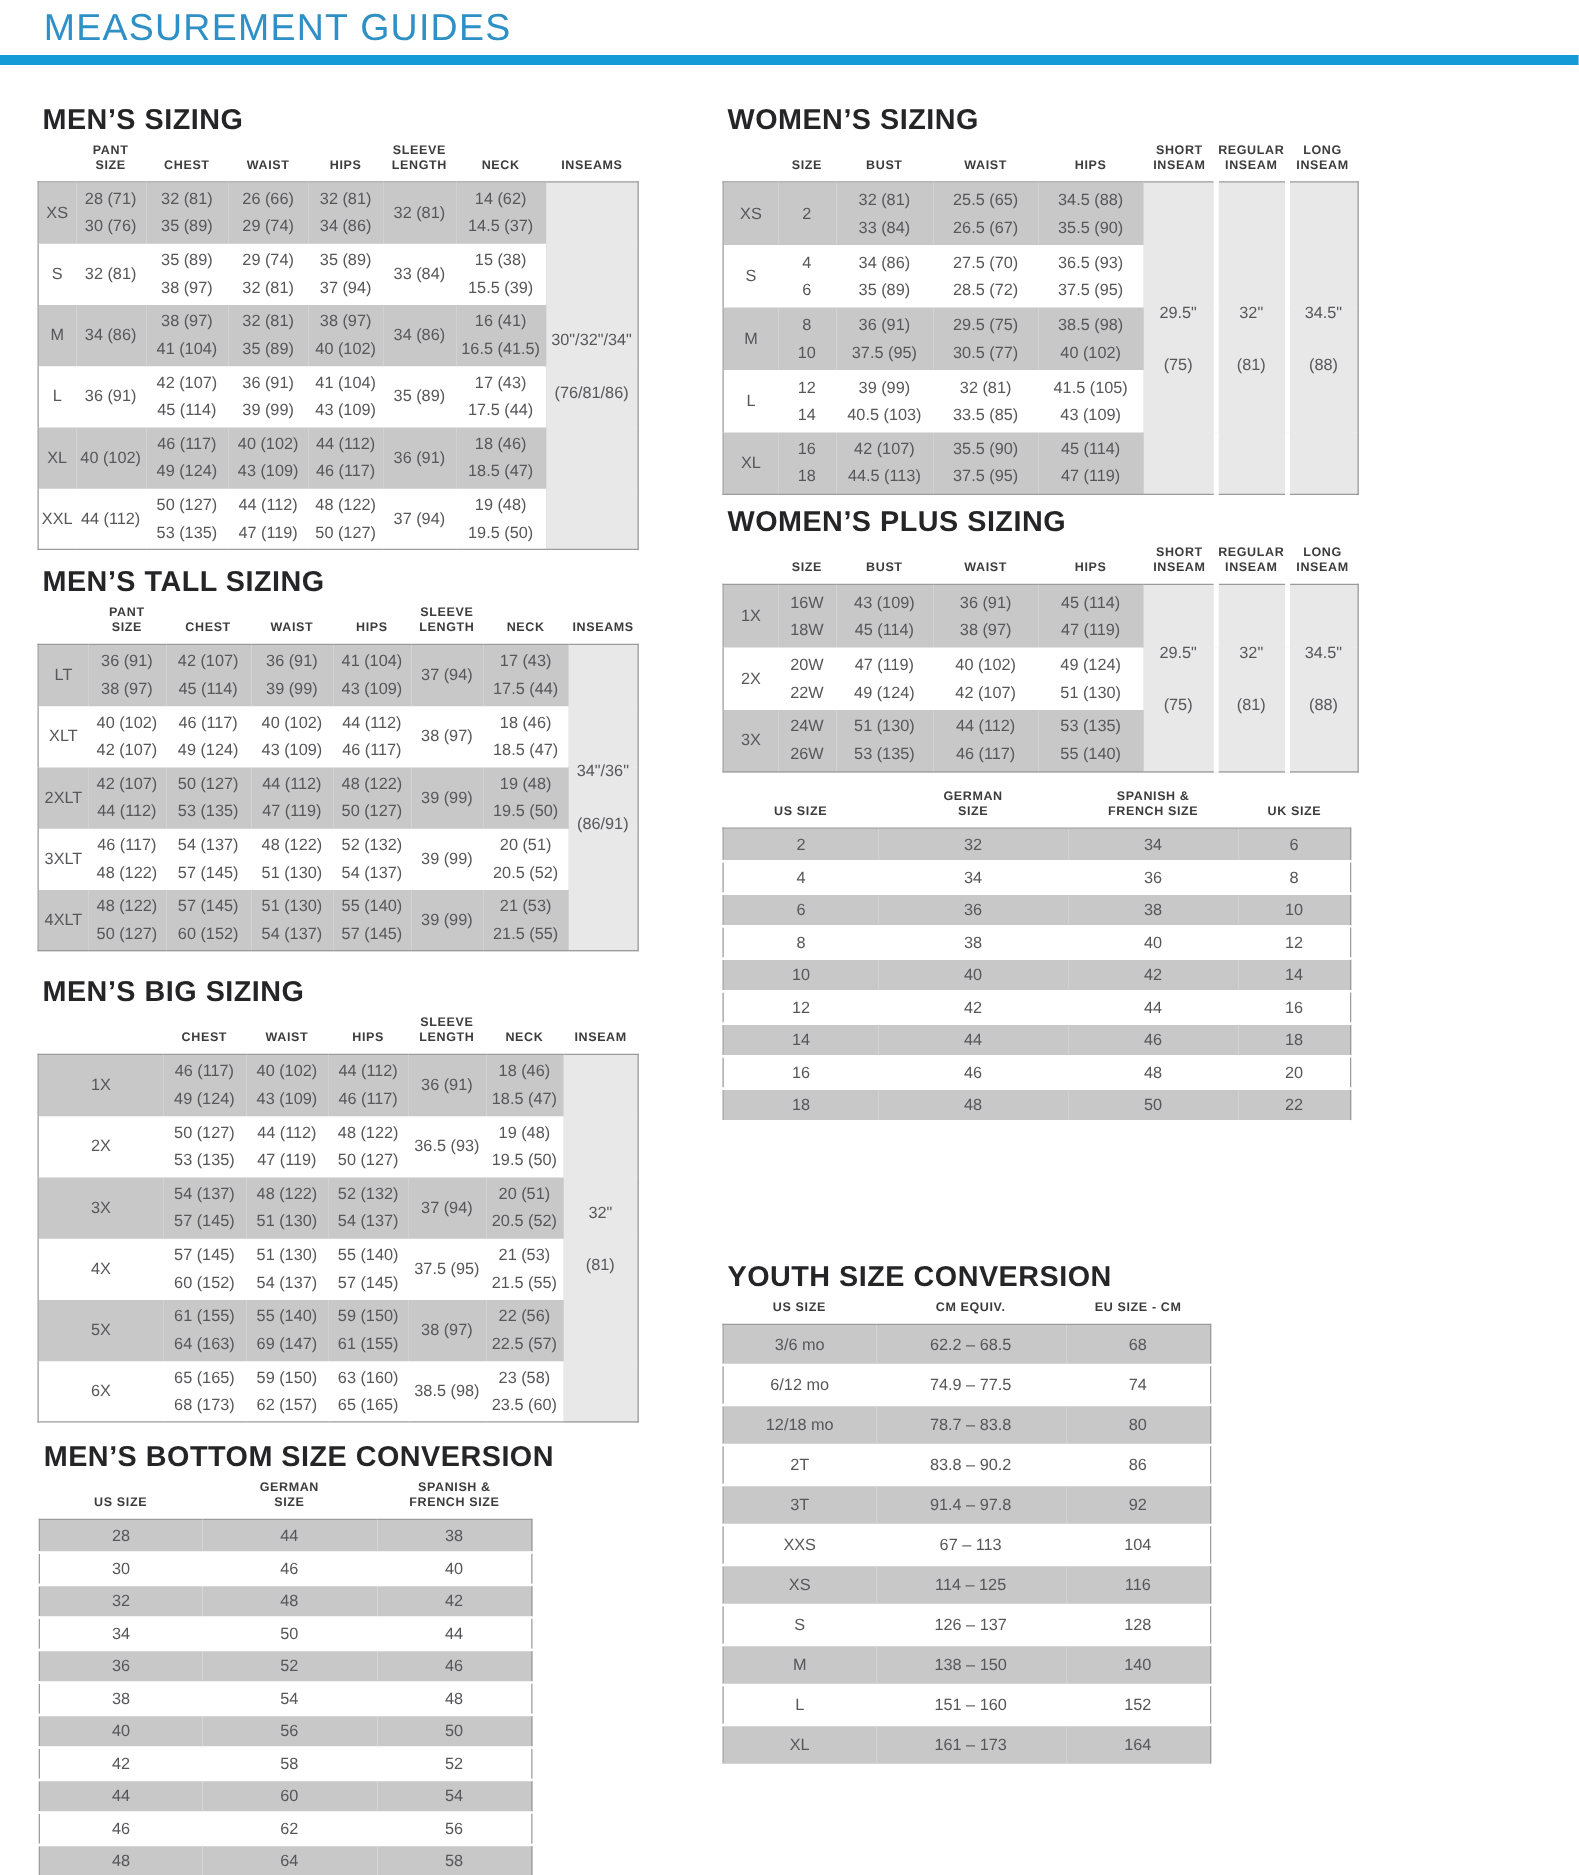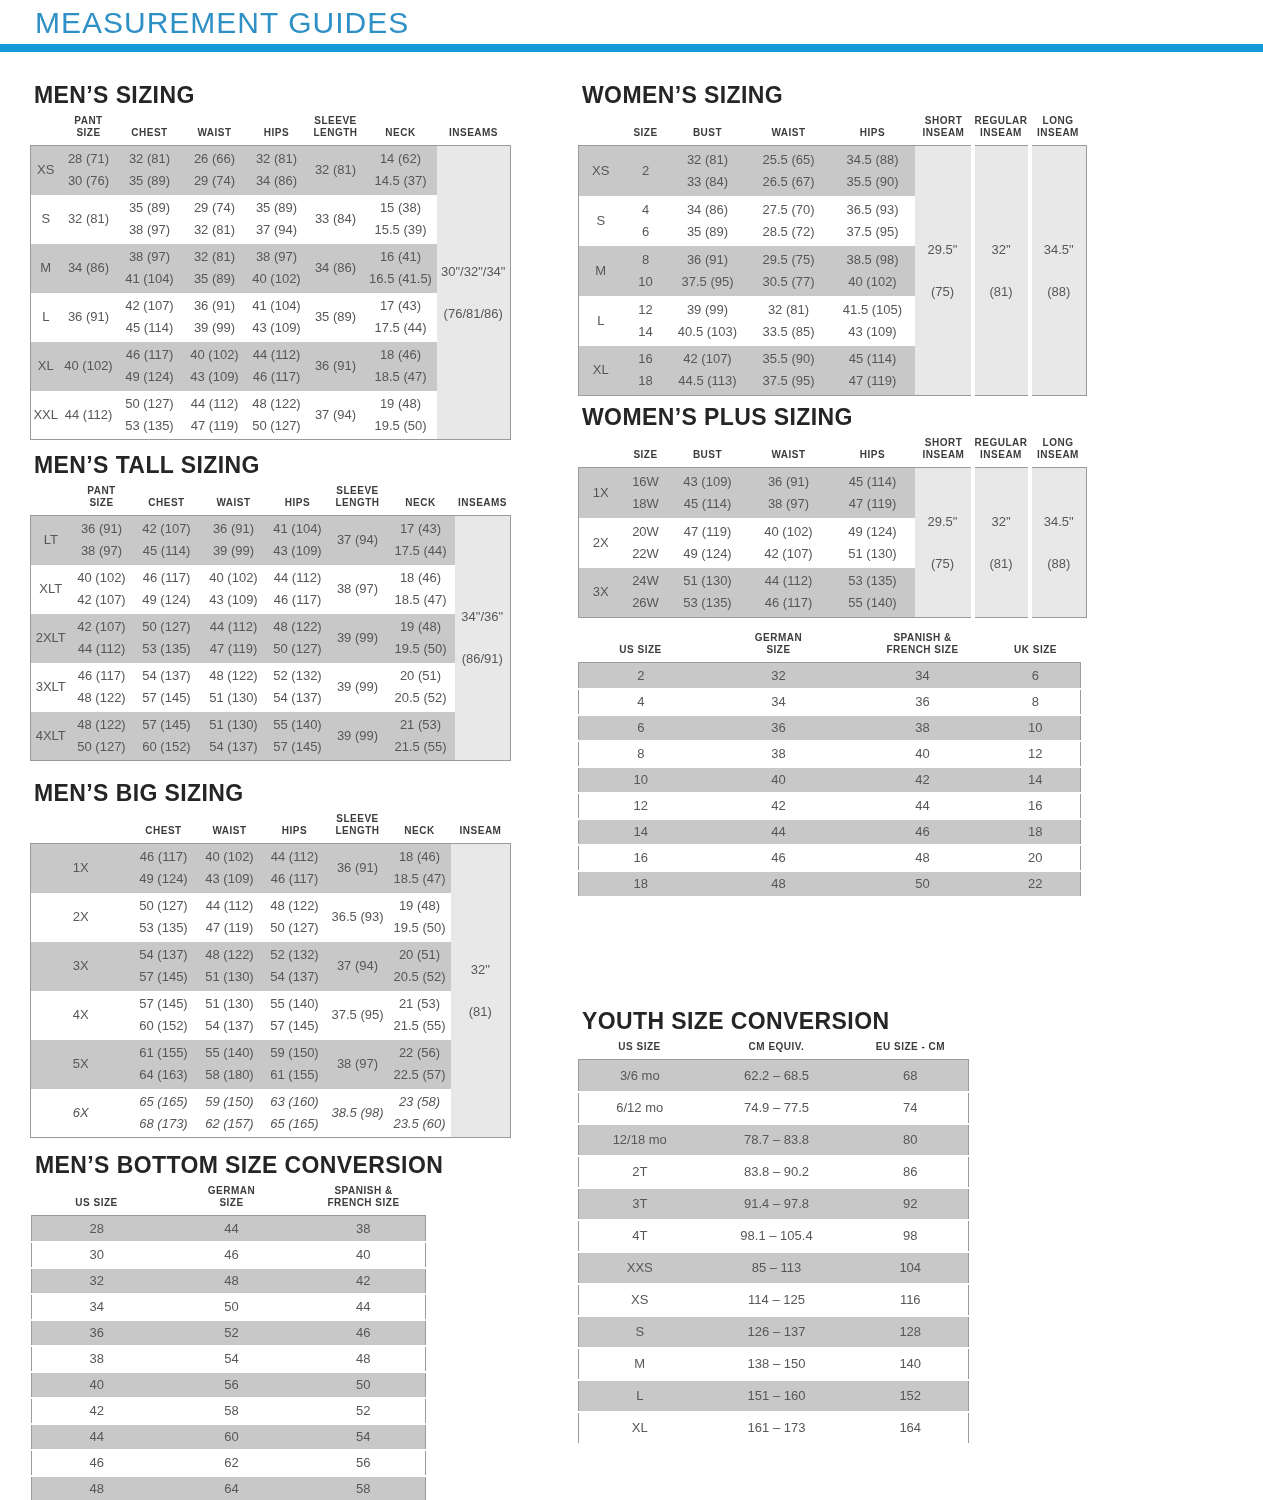--- a/index.html
+++ b/index.html
@@ -591,35 +591,35 @@
             <tr style="height: 49px;">
               <td class="size-label">
                 <div class="line">5X</div>
               </td>
               <td>
                 <div class="line">61 (155)</div>
                 <div class="line">64 (163)</div>
               </td>
               <td>
                 <div class="line">55 (140)</div>
-                <div class="line">58 (180)</div>
+                <div class="line">69 (147)</div>
               </td>
               <td>
                 <div class="line">59 (150)</div>
                 <div class="line">61 (155)</div>
               </td>
               <td>
                 <div class="line">38 (97)</div>
               </td>
               <td>
                 <div class="line">22 (56)</div>
                 <div class="line">22.5 (57)</div>
               </td>
             </tr>
-            <tr style="height: 49px; font-style: italic;">
+            <tr style="height: 49px;">
               <td class="size-label">
                 <div class="line">6X</div>
               </td>
               <td>
                 <div class="line">65 (165)</div>
                 <div class="line">68 (173)</div>
               </td>
               <td>
                 <div class="line">59 (150)</div>
                 <div class="line">62 (157)</div>
@@ -1144,27 +1144,22 @@
               <td>2T</td>
               <td>83.8 – 90.2</td>
               <td>86</td>
             </tr>
             <tr style="height: 32px;">
               <td>3T</td>
               <td>91.4 – 97.8</td>
               <td>92</td>
             </tr>
             <tr style="height: 32px;">
-              <td>4T</td>
-              <td>98.1 – 105.4</td>
-              <td>98</td>
-            </tr>
-            <tr style="height: 32px;">
               <td>XXS</td>
-              <td>85 – 113</td>
+              <td>67 – 113</td>
               <td>104</td>
             </tr>
             <tr style="height: 32px;">
               <td>XS</td>
               <td>114 – 125</td>
               <td>116</td>
             </tr>
             <tr style="height: 32px;">
               <td>S</td>
               <td>126 – 137</td>

